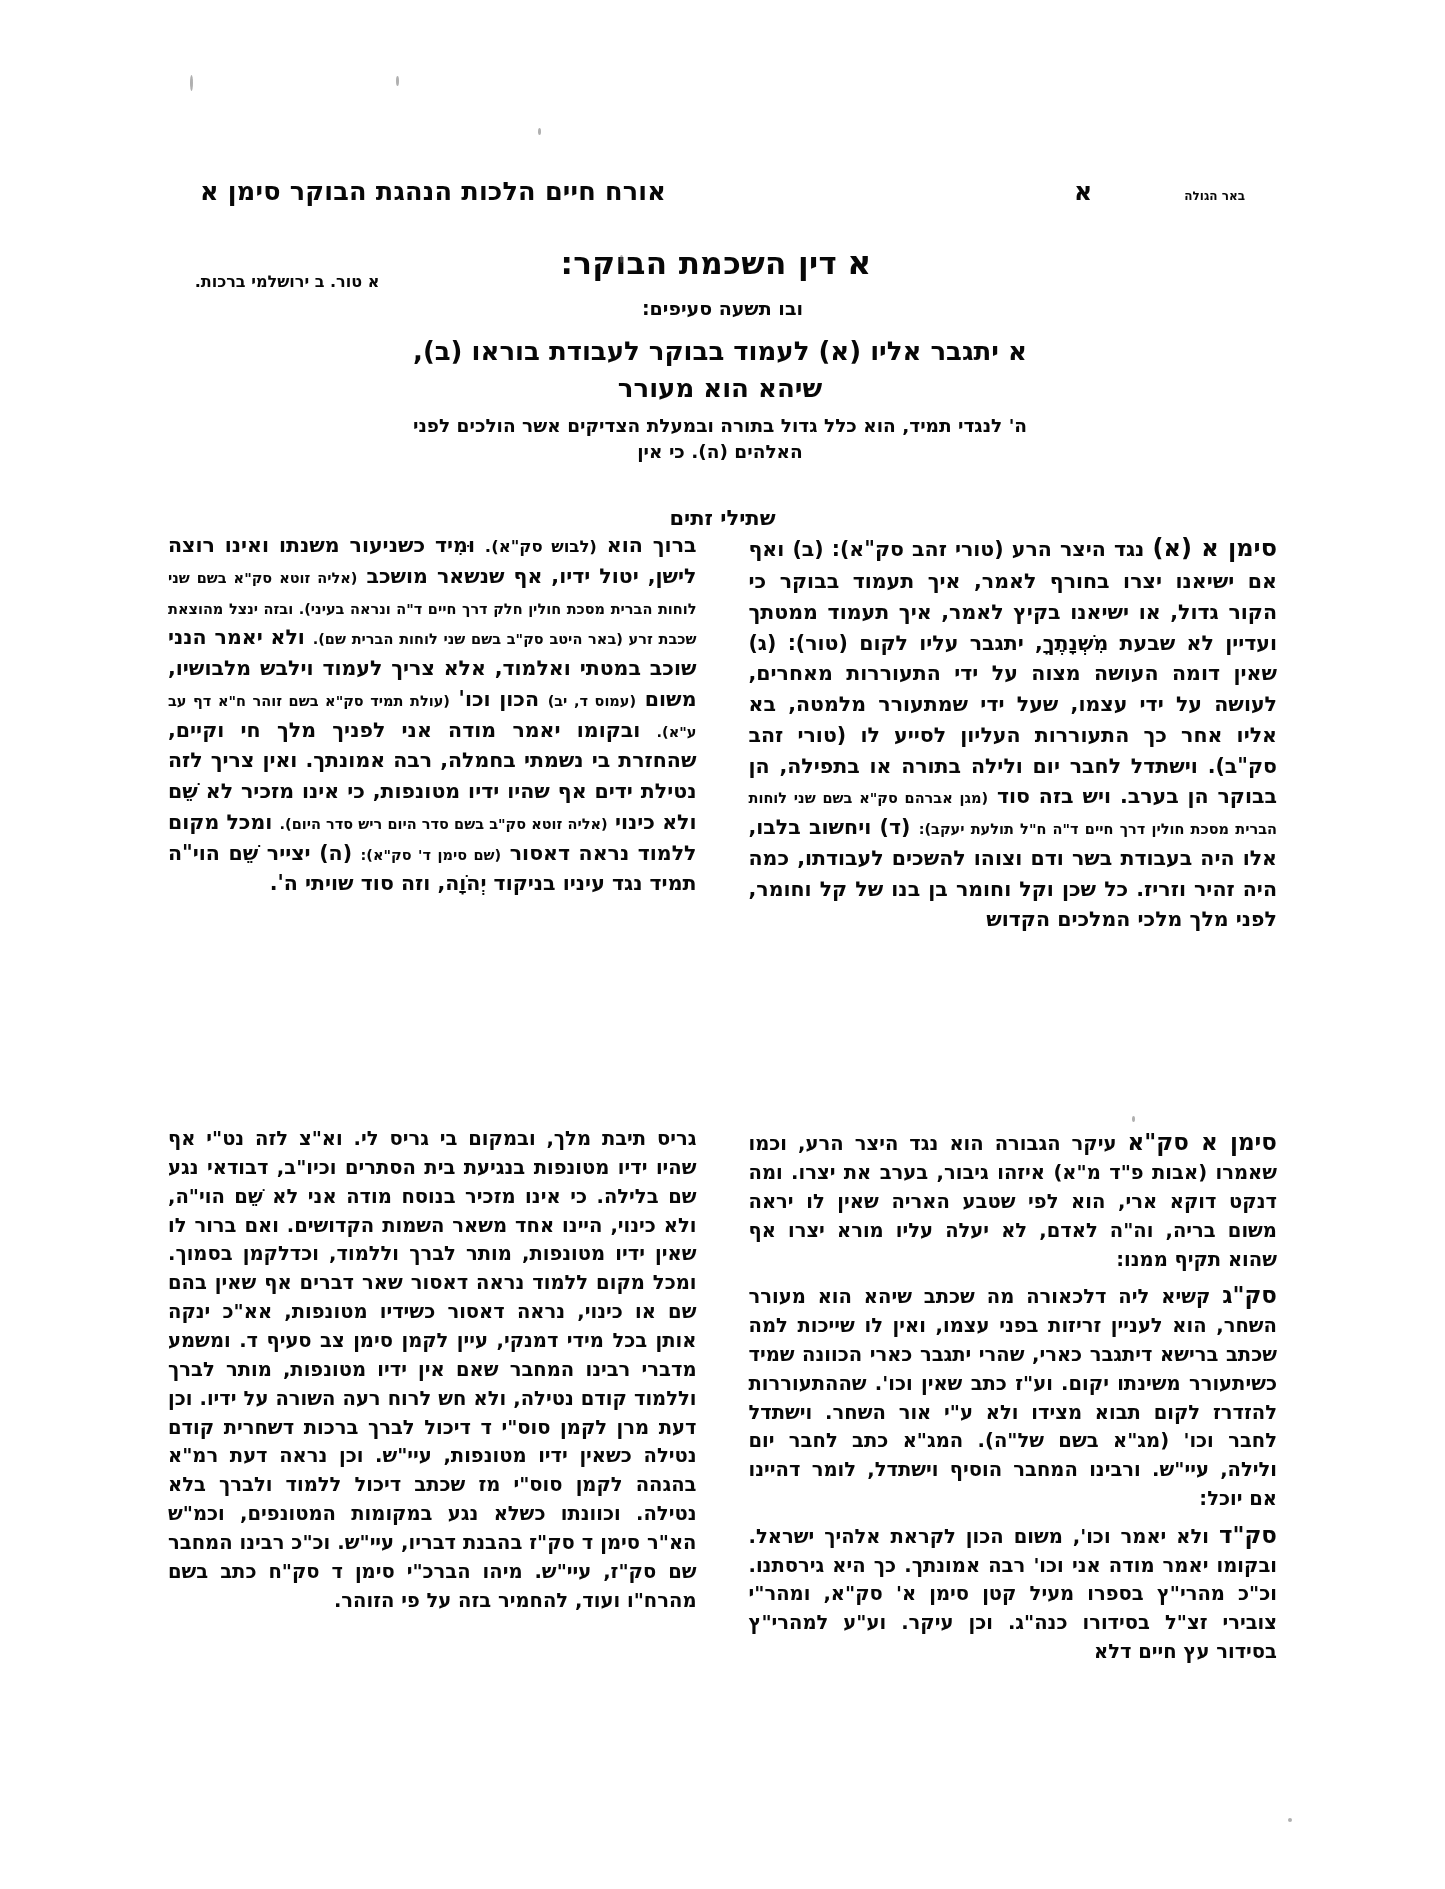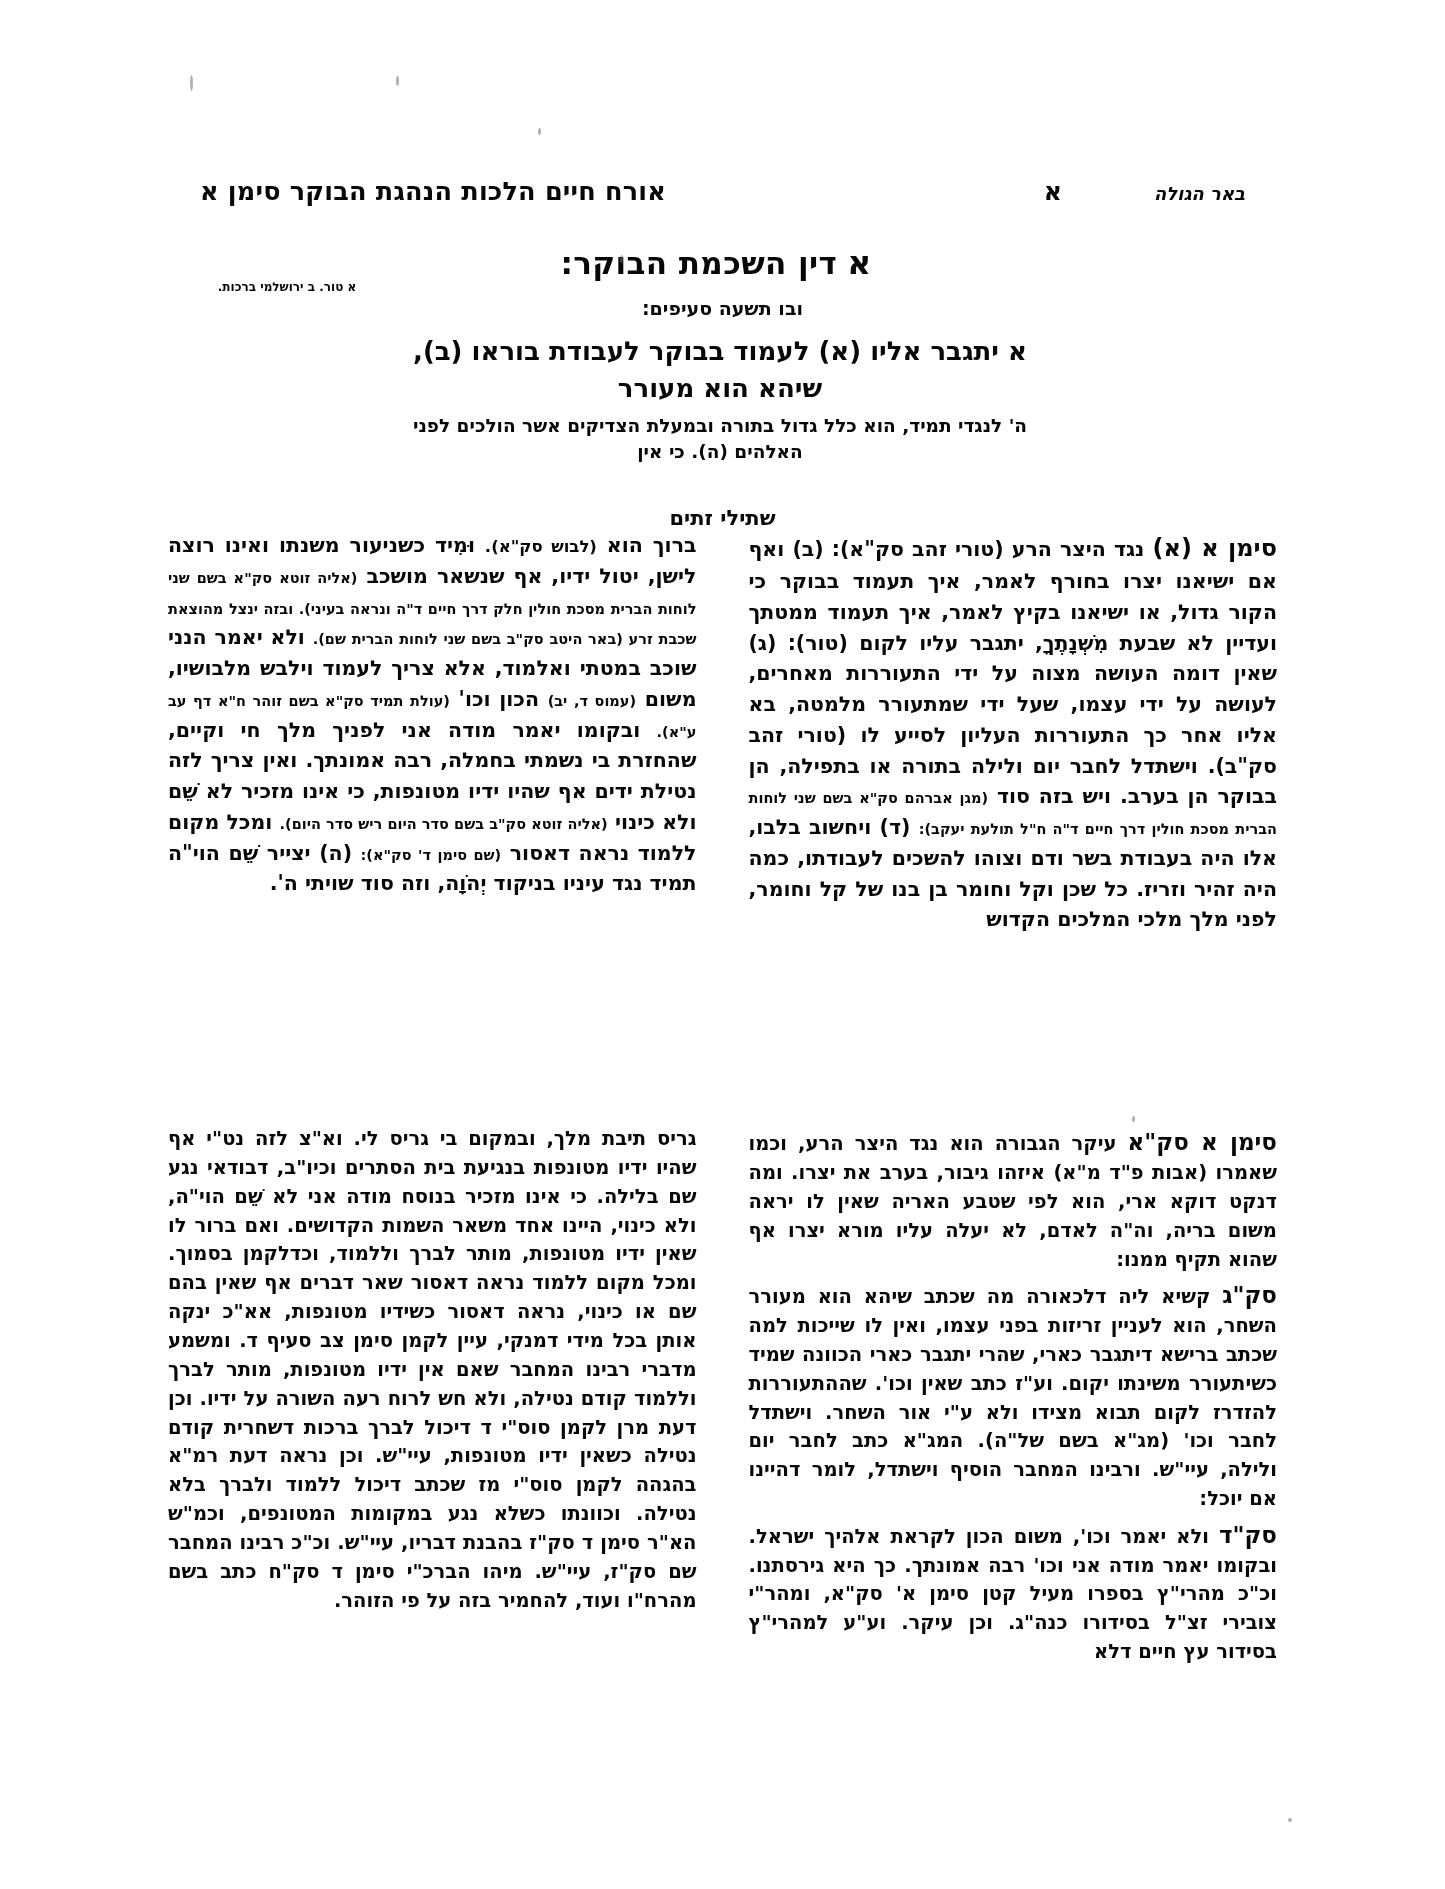--- a/index.html
+++ b/index.html
@@ -44,24 +44,23 @@
     flex-direction: row-reverse;
     align-items: baseline;
     gap: 92px;
     padding-left: 4px;
   }
   .header-page-letter {
     font-size: 25px;
     font-weight: bold;
   }
   .header-commentary {
-    font-size: 18px;
+    font-size: 12px;
     font-weight: bold;
     white-space: nowrap;
-    font-style: italic;
   }
 
   
   .main-title {
     position: absolute;
     top: 243px;
     left: 0;
     right: 13px;
     text-align: center;
     font-size: 31px;
@@ -81,25 +80,25 @@
     right: 0;
     text-align: center;
     font-size: 19px;
     font-weight: bold;
     direction: rtl;
   }
 
   
   .side-note {
     position: absolute;
-    top: 280px;
+    top: 272px;
     left: 172px;
     width: 230px;
     text-align: center;
-    font-size: 12px;
+    font-size: 16px;
     font-weight: bold;
     direction: rtl;
     line-height: 1.3;
   }
 
   
   .sa-block {
     position: absolute;
     top: 333px;
     left: 390px;

